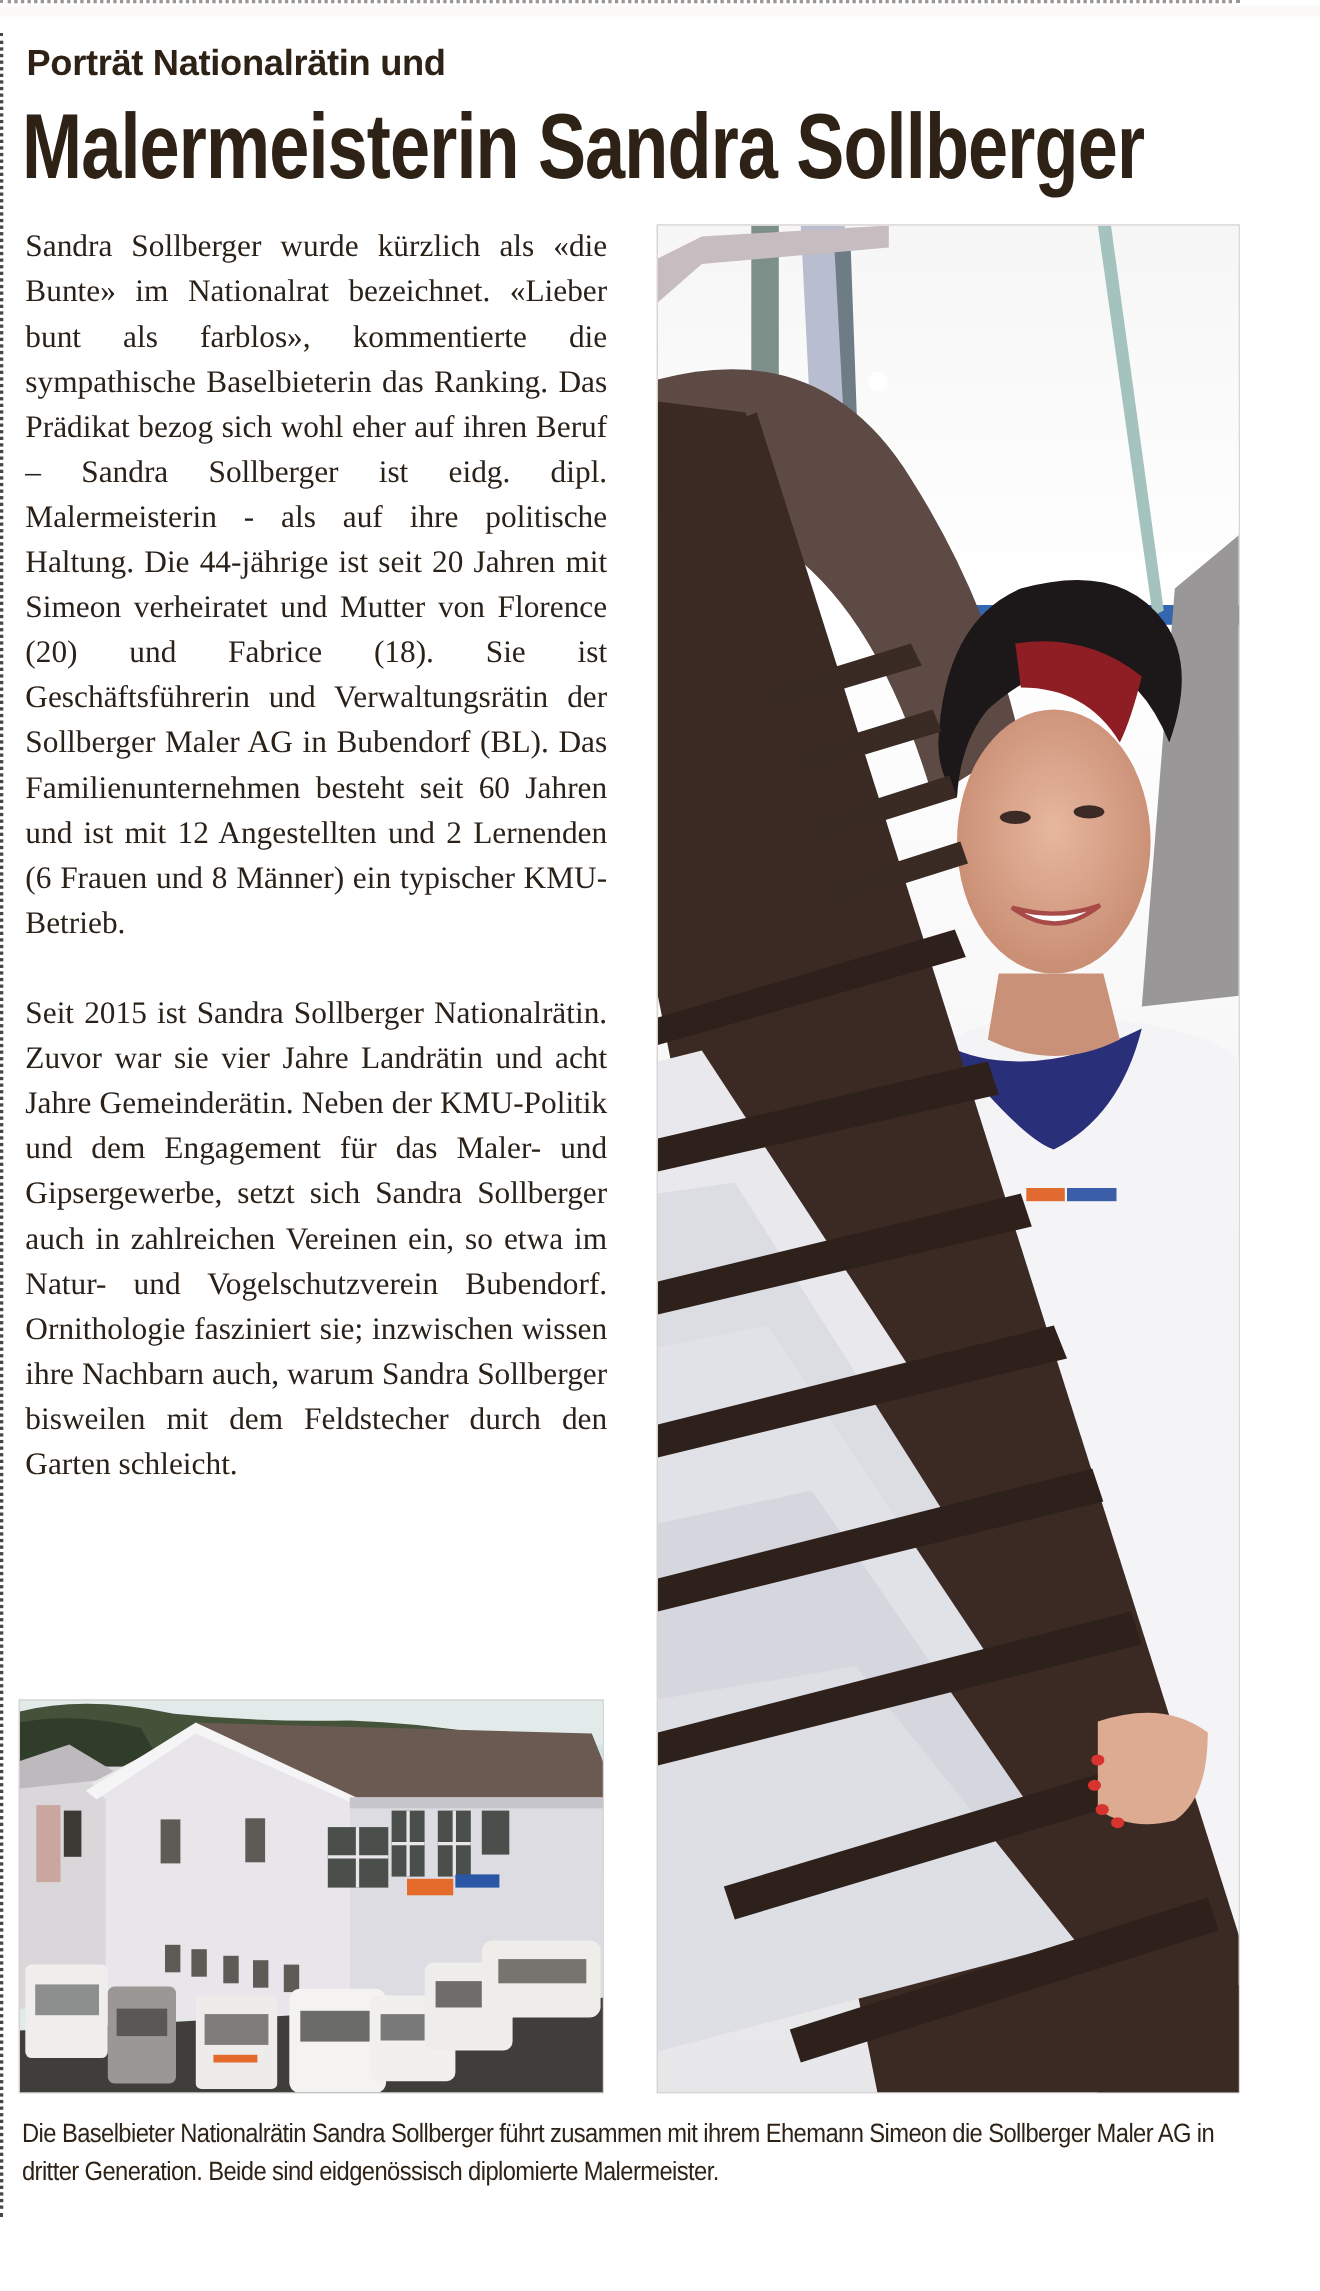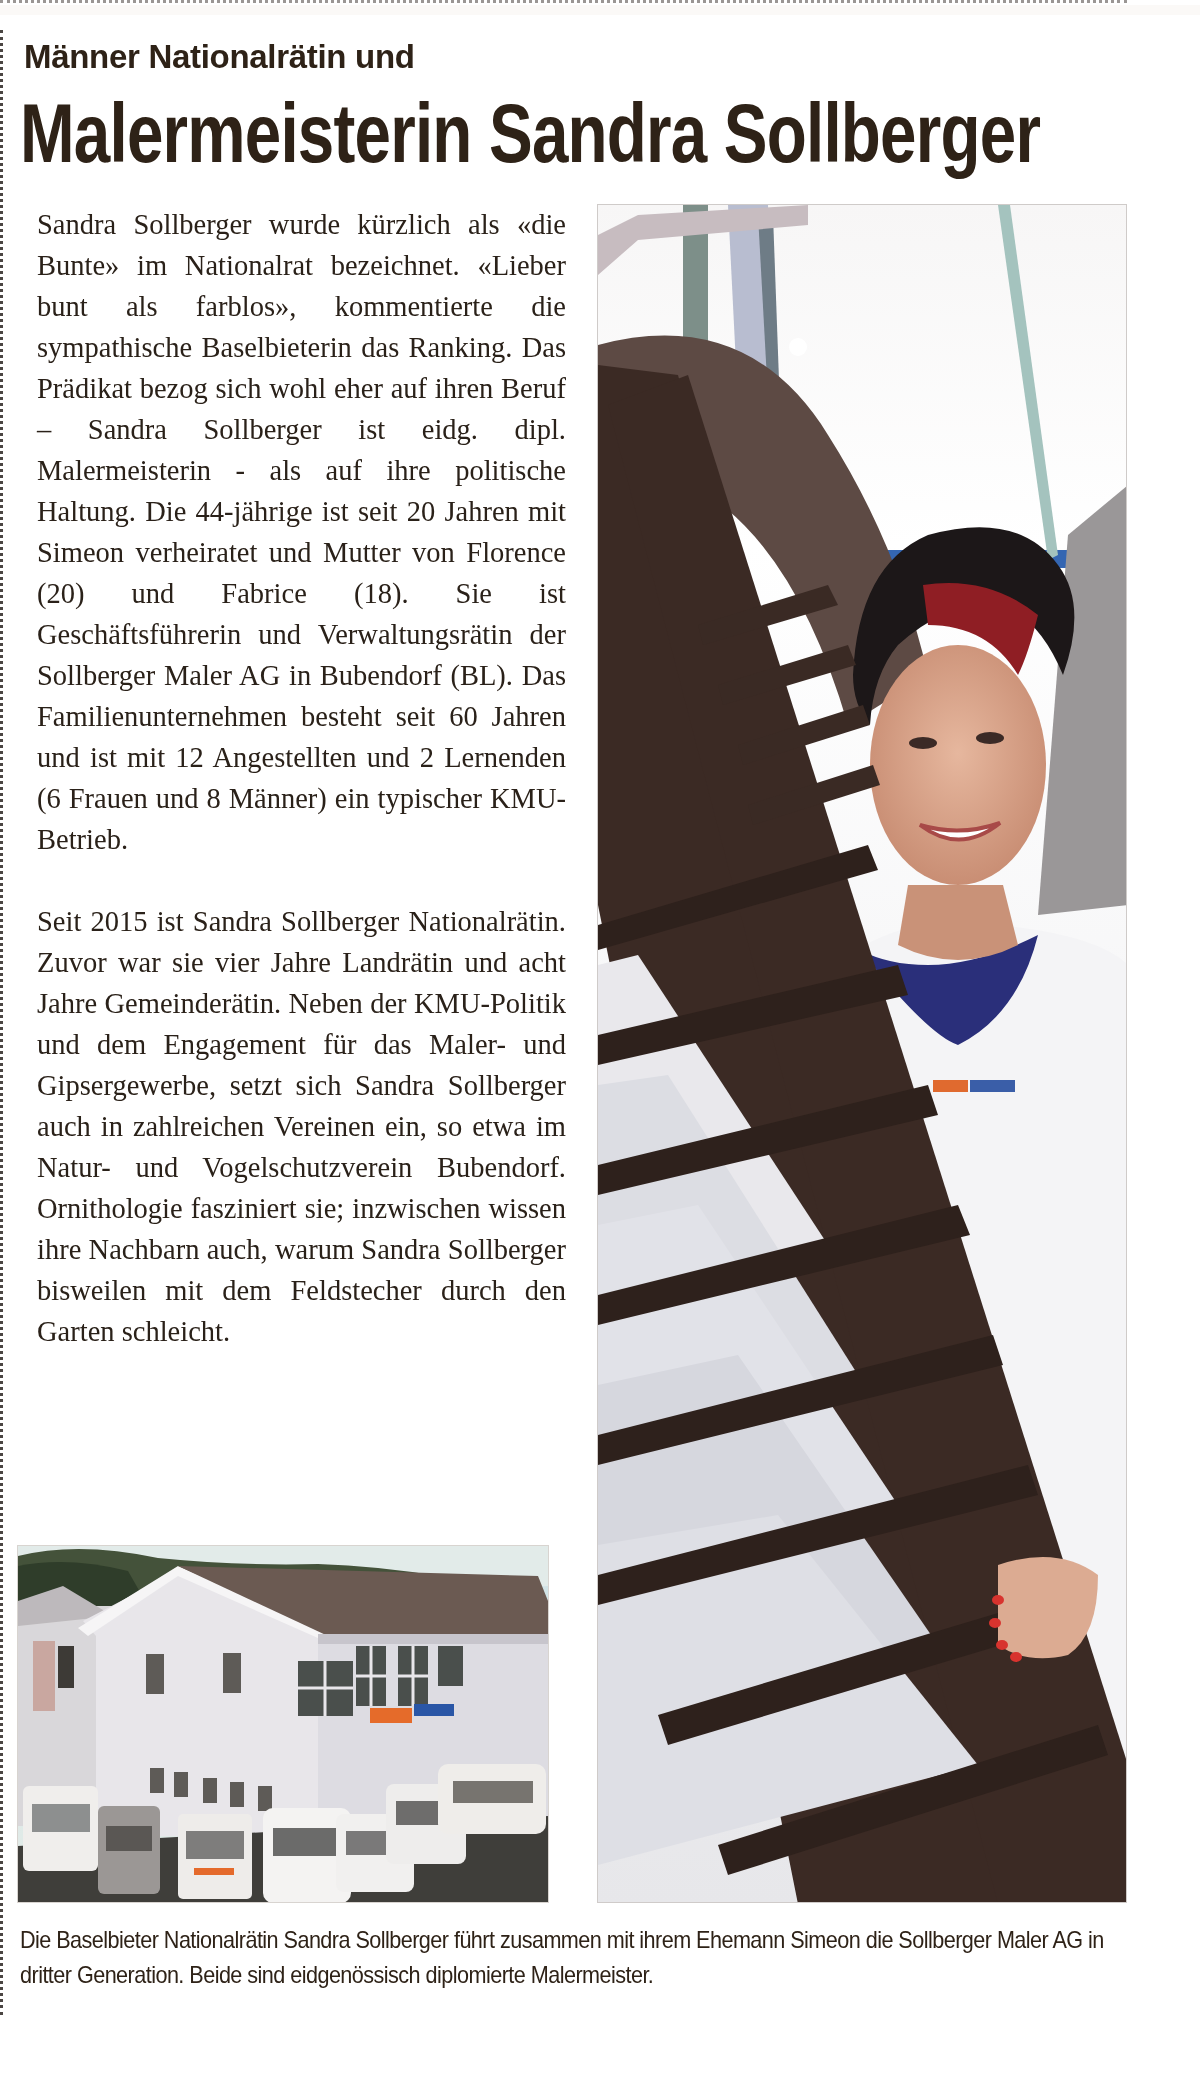--- a/index.html
+++ b/index.html
@@ -25,21 +25,21 @@
     white-space: nowrap;
   }
   .headline {
     position: absolute; left: 20px; top: 88px;
     font-family: "Liberation Sans", sans-serif; font-weight: bold;
     font-size: 84px; line-height: 90px; color: #2e2217;
     transform: scaleX(0.78); transform-origin: left top;
     letter-spacing: -1px; white-space: nowrap;
   }
   .body-col {
-    position: absolute; left: 37px; top: 204px; width: 529px;
+    position: absolute; left: 23px; top: 204px; width: 529px;
     font-family: "Liberation Serif", serif; font-size: 28.5px; line-height: 41px;
     color: #2a2119; text-align: justify; hyphens: manual;
   }
   .body-col p { margin: 0 0 41px 0; }
   .body-col p:last-child { margin-bottom: 0; }
 
   .photo-building {
     position: absolute; left: 17px; top: 1545px; width: 532px; height: 358px;
     overflow: hidden; background: #cfd8da;
     border: 1px solid #d8d4d0; box-sizing: border-box;
@@ -57,21 +57,21 @@
   }
   svg { display: block; }
 </style>
 </head>
 <body>
 
 <div class="top-band"></div>
 <div class="top-rule"></div>
 <div class="left-rule"></div>
 
-<div class="kicker">Männer Nationalrätin und</div>
+<div class="kicker">Porträt Nationalrätin und</div>
 <div class="headline">Malermeisterin Sandra Sollberger</div>
 
 <div class="body-col">
   <p>Sandra Sollberger wurde kürzlich als «die Bunte» im Nationalrat bezeichnet. «Lieber bunt als farblos», kommentier­te die sympathische Baselbieterin das Ranking. Das Prädikat bezog sich wohl eher auf ihren Beruf – Sandra Sollberger ist eidg. dipl. Malermeiste­rin - als auf ihre politische Haltung. Die 44-jährige ist seit 20 Jahren mit Simeon verheiratet und Mutter von Florence (20) und Fabrice (18). Sie ist Geschäftsführerin und Verwaltungs­rätin der Sollberger Maler AG in Bu­bendorf (BL). Das Familienunterneh­men besteht seit 60 Jahren und ist mit 12 Angestellten und 2 Lernenden (6 Frauen und 8 Männer) ein typischer KMU-Betrieb.</p>
   <p>Seit 2015 ist Sandra Sollberger Natio­nalrätin. Zuvor war sie vier Jahre Landrätin und acht Jahre Gemeinde­rätin. Neben der KMU-Politik und dem Engagement für das Maler- und Gipsergewerbe, setzt sich Sandra Soll­berger auch in zahlreichen Vereinen ein, so etwa im Natur- und Vogel­schutzverein Bubendorf. Ornithologie fasziniert sie; inzwischen wissen ihre Nachbarn auch, warum Sandra Soll­berger bisweilen mit dem Feldstecher durch den Garten schleicht.</p>
 </div>
 
 <div class="photo-building" title="Company building of Sollberger Maler AG with parked white service vans">
   <svg width="532" height="358" viewBox="0 0 532 358">
     <defs>

